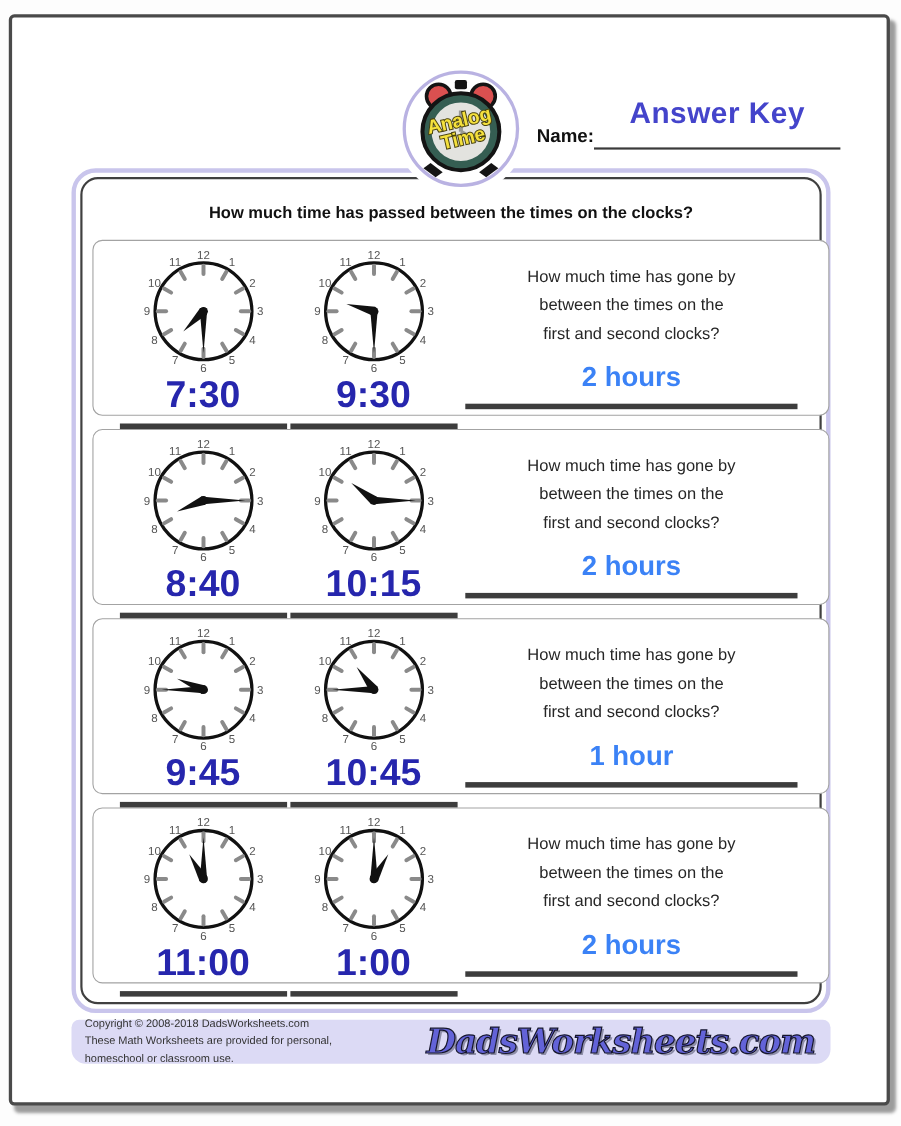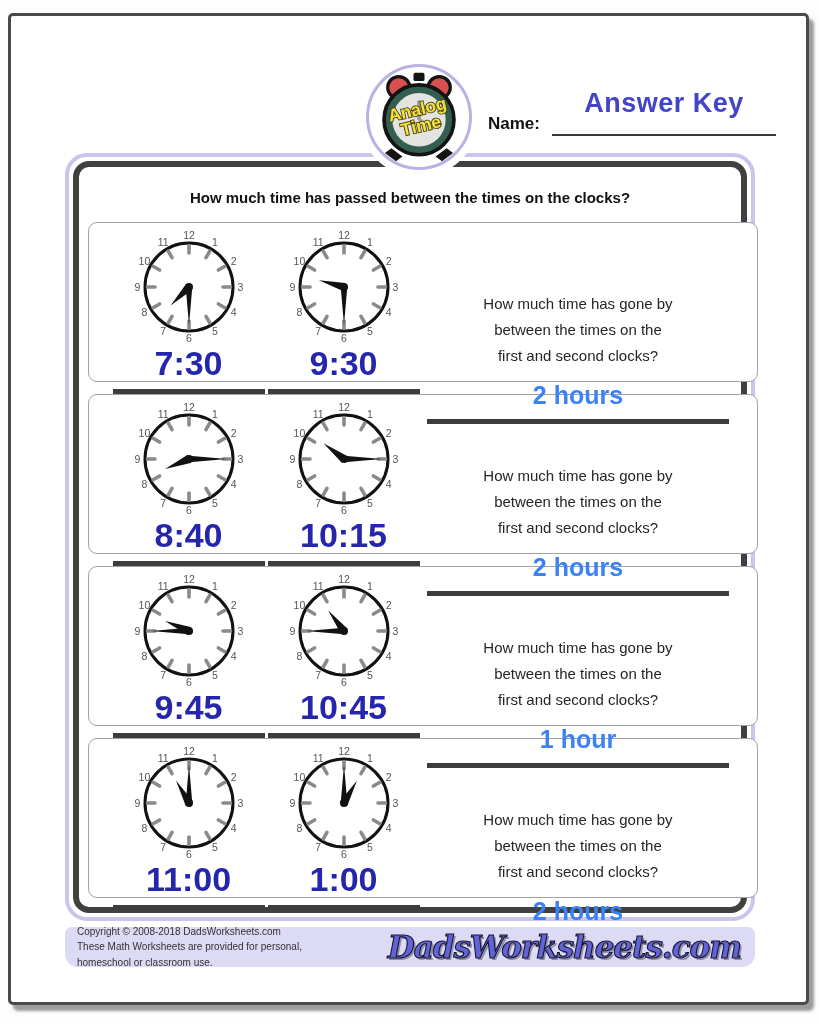--- a/index.html
+++ b/index.html
@@ -12,42 +12,42 @@
 
   
   .hdr-left { position:absolute; left:49px; top:54px; font-size:13.5px; color:#222; line-height:1.6; }
   .logo-circle {
     position:absolute; left:355px; top:48px; width:106px; height:106px;
     background:#fff; border:3px solid #b9b2e2; border-radius:50%;
     box-shadow:0 0 0 7px #fff; z-index:5; display:flex; align-items:center; justify-content:center;
   }
   .name-row { position:absolute; left:477px; top:72px; width:280px; }
   .name-label { font-size:17px; font-weight:bold; color:#111; position:absolute; left:0; top:26px; }
-  .name-line { position:absolute; left:64px; top:0; width:224px; border-bottom:2px solid #3a3a3a; height:48px; text-align:center; }
+  .name-line { position:absolute; left:52px; top:0; width:224px; border-bottom:2px solid #3a3a3a; height:48px; text-align:center; }
   .name-value { font-size:27px; font-weight:bold; color:#4444cb; letter-spacing:0.5px; }
 
   
   .main-outer {
     position:absolute; left:54px; top:137px; width:690px; height:768px;
     border:4px solid #c9c5ec; border-radius:22px; padding:4px; background:#fff;
   }
-  .main-inner { width:100%; height:100%; border:6px solid #404040; border-radius:16px; padding:14px 9px 18px 9px; }
+  .main-inner { width:100%; height:100%; border:2px solid #404040; border-radius:16px; padding:14px 9px 18px 9px; }
   .ws-title { text-align:center; font-size:15px; font-weight:bold; color:#111; margin:8px 0 16px 0; }
 
   .prob-row {
     width:670px; height:160px; margin:0 auto 12px auto;
     border:1px solid #a3a3a3; border-radius:9px; background:#fff;
     display:flex; align-items:flex-start; padding:6px 0 0 22px;
   }
   .clock-col { width:162px; display:flex; flex-direction:column; align-items:center; }
   .clock-face { width:124px; height:116px; }
   .time-label { font-size:34px; font-weight:bold; color:#2626ad; margin-top:0px; line-height:1.1; }
   .ans-line { width:152px; height:5px; background:#3d3d3d; margin-top:7px; }
   .q-col { flex:1; text-align:center; padding:14px 28px 0 6px; }
-  .q-text { font-size:15px; color:#262626; line-height:1.72;margin-top:48px; }
+  .q-text { font-size:15px; color:#262626; line-height:1.72; }
   .q-answer { font-size:25px; font-weight:bold; color:#3b82f6; margin-top:13px; }
   .q-line { width:302px; height:5px; background:#3d3d3d; margin:9px auto 0 auto; }
 
   
   .footer {
     position:absolute; left:54px; top:911px; width:690px; height:40px;
     background:#dcdaf5; border-radius:7px 7px 13px 13px;
     display:flex; justify-content:space-between; align-items:center; padding:0 14px 0 12px;gap:40px;
   }
   .foot-text { font-size:10px; color:#333; line-height:1.55; }

